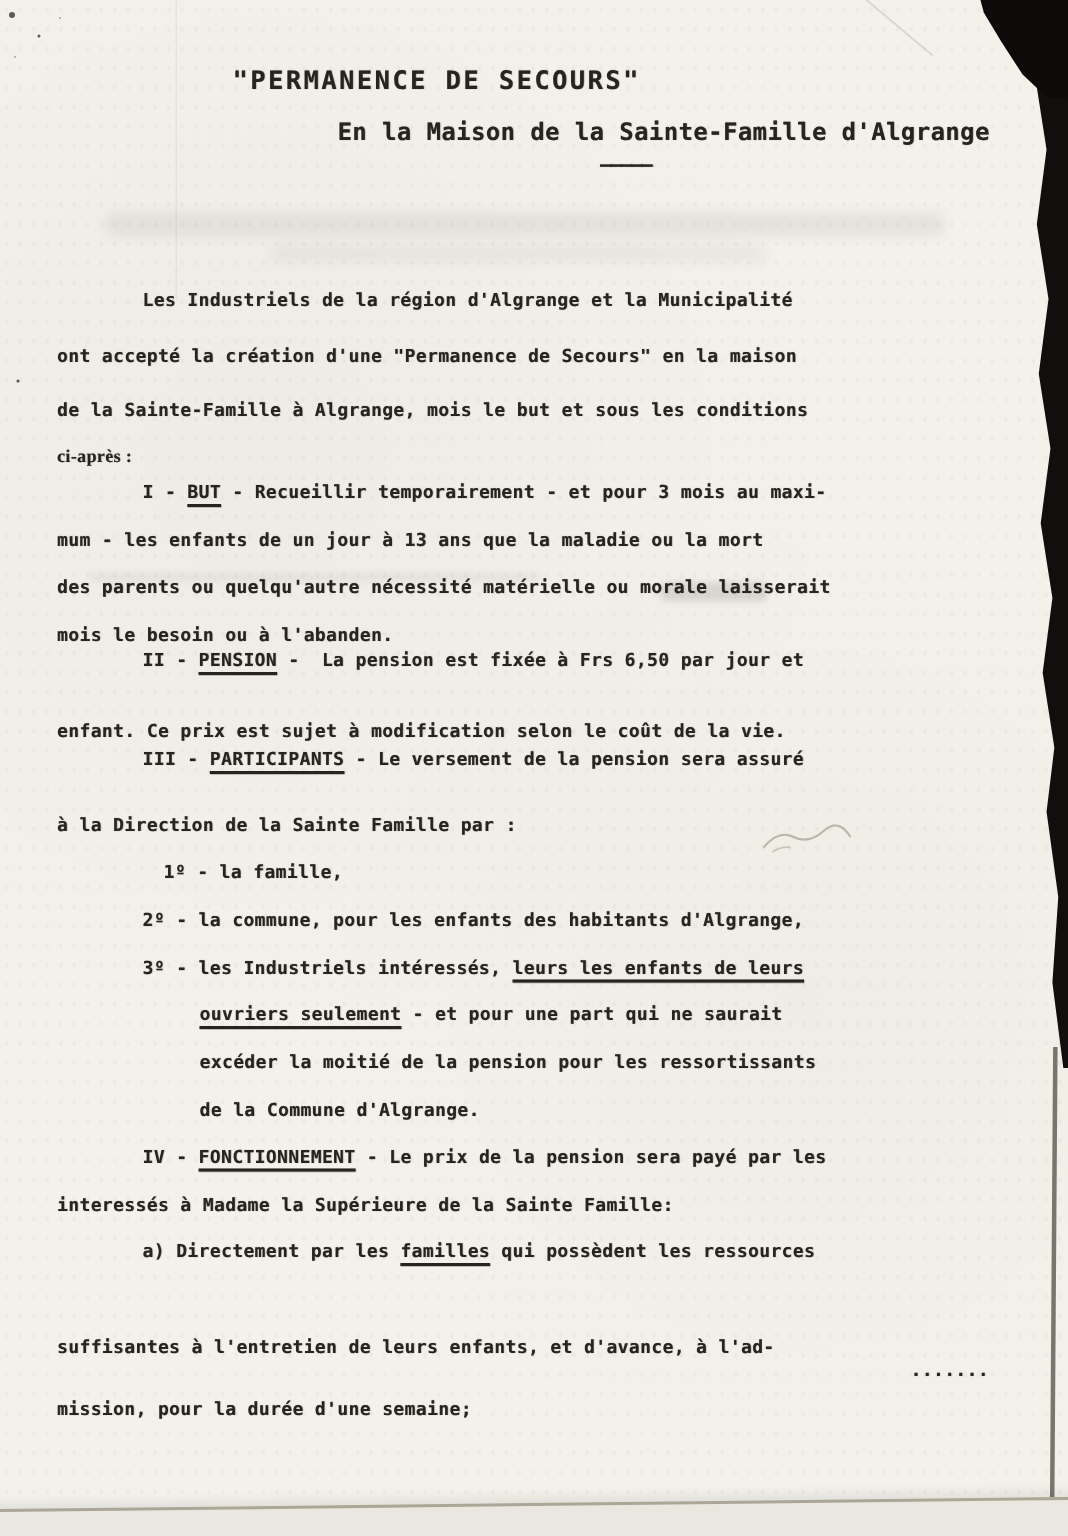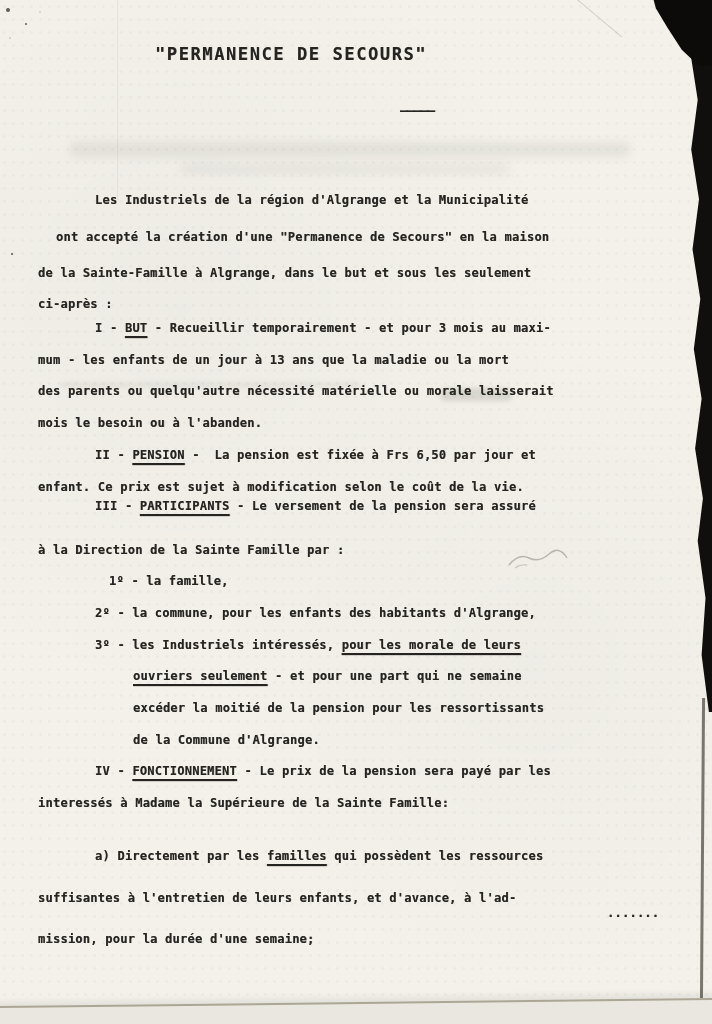--- a/index.html
+++ b/index.html
@@ -53,44 +53,45 @@
   .smudge2{position:absolute;left:60px;top:382px;width:300px;height:6px;
            background:rgba(0,0,0,0.045);filter:blur(2px);}
   .pencil{position:absolute;left:505px;top:545px;}
 </style>
 </head>
 <body>
 
 <div class="scan">
 
   <div class="tx title" style="left:155px;top:44px">"PERMANENCE DE SECOURS"</div>
+  <div class="tx subtitle" style="left:225px;top:78px">En la Maison de la Sainte-Famille d'Algrange</div>
   <div class="tx divider" style="left:400px;top:103px">—————</div>
 
   <div>
       <div class="line" style="left: 95px; top: 190px;"><span>Les Industriels de la région d'Algrange et la Municipalité</span></div>
-      <div class="line" style="left: 56px; top: 227px;"><span>ont accepté la création d'une "Permanence de Secours" en la maison</span></div>
-      <div class="line" style="left: 38px; top: 263px;"><span>de la Sainte-Famille à Algrange, dans le but et sous les seulement</span></div>
-      <div class="line" style="left: 38px; top: 294px;"><span>ci-après :</span></div>
+      <div class="line" style="left: 38px; top: 227px;"><span>ont accepté la création d'une "Permanence de Secours" en la maison</span></div>
+      <div class="line" style="left: 38px; top: 263px;"><span>de la Sainte-Famille à Algrange, mois le but et sous les conditions</span></div>
+      <div class="line" style="left: 38px; top: 294px; font-family: Liberation Serif, serif;"><span>ci-après :</span></div>
       <div class="line" style="left: 95px; top: 318px;"><span>I - </span><span class="u">BUT</span><span> - Recueillir temporairement - et pour 3 mois au maxi-</span></div>
       <div class="line" style="left: 38px; top: 350px;"><span>mum - les enfants de un jour à 13 ans que la maladie ou la mort</span></div>
       <div class="line" style="left: 38px; top: 381px;"><span>des parents ou quelqu'autre nécessité matérielle ou morale laisserait</span></div>
       <div class="line" style="left: 38px; top: 413px;"><span>mois le besoin ou à l'abanden.</span></div>
-      <div class="line" style="left: 95px; top: 445px;"><span>II - </span><span class="u">PENSION</span><span> -  La pension est fixée à Frs 6,50 par jour et</span></div>
+      <div class="line" style="left: 95px; top: 430px;"><span>II - </span><span class="u">PENSION</span><span> -  La pension est fixée à Frs 6,50 par jour et</span></div>
       <div class="line" style="left: 38px; top: 477px;"><span>enfant. Ce prix est sujet à modification selon le coût de la vie.</span></div>
       <div class="line" style="left: 95px; top: 496px;"><span>III - </span><span class="u">PARTICIPANTS</span><span> - Le versement de la pension sera assuré</span></div>
       <div class="line" style="left: 38px; top: 540px;"><span>à la Direction de la Sainte Famille par :</span></div>
       <div class="line" style="left: 109px; top: 571px;"><span>1º - la famille,</span></div>
       <div class="line" style="left: 95px; top: 603px;"><span>2º - la commune, pour les enfants des habitants d'Algrange,</span></div>
-      <div class="line" style="left: 95px; top: 635px;"><span>3º - les Industriels intéressés, </span><span class="u">pour les morale de leurs</span></div>
-      <div class="line" style="left: 133px; top: 666px;"><span class="u">ouvriers seulement</span><span> - et pour une part qui ne semaine</span></div>
+      <div class="line" style="left: 95px; top: 635px;"><span>3º - les Industriels intéressés, </span><span class="u">leurs les enfants de leurs</span></div>
+      <div class="line" style="left: 133px; top: 666px;"><span class="u">ouvriers seulement</span><span> - et pour une part qui ne saurait</span></div>
       <div class="line" style="left: 133px; top: 698px;"><span>excéder la moitié de la pension pour les ressortissants</span></div>
       <div class="line" style="left: 133px; top: 730px;"><span>de la Commune d'Algrange.</span></div>
       <div class="line" style="left: 95px; top: 761px;"><span>IV - </span><span class="u">FONCTIONNEMENT</span><span> - Le prix de la pension sera payé par les</span></div>
       <div class="line" style="left: 38px; top: 793px;"><span>interessés à Madame la Supérieure de la Sainte Famille:</span></div>
-      <div class="line" style="left: 95px; top: 824px; margin-top: 22px;"><span>a) Directement par les </span><span class="u">familles</span><span> qui possèdent les ressources</span></div>
+      <div class="line" style="left: 95px; top: 824px;"><span>a) Directement par les </span><span class="u">familles</span><span> qui possèdent les ressources</span></div>
       <div class="line" style="left: 38px; top: 856px; margin-top: 32px;"><span>suffisantes à l'entretien de leurs enfants, et d'avance, à l'ad-</span></div>
       <div class="line" style="left: 38px; top: 887px; margin-top: 42px;"><span>mission, pour la durée d'une semaine;</span></div>
       <div class="line" style="left: 607px; top: 903px;"><span>.......</span></div>
     </div>
 
   <svg class="pencil" width="70" height="26">
     <path d="M4 20 Q14 8 24 13 T44 9 T62 13" fill="none" stroke="rgba(140,135,125,0.55)" stroke-width="1.4"></path>
     <path d="M10 23 q6 -4 12 -3" fill="none" stroke="rgba(140,135,125,0.4)" stroke-width="1.1"></path>
   </svg>
 

